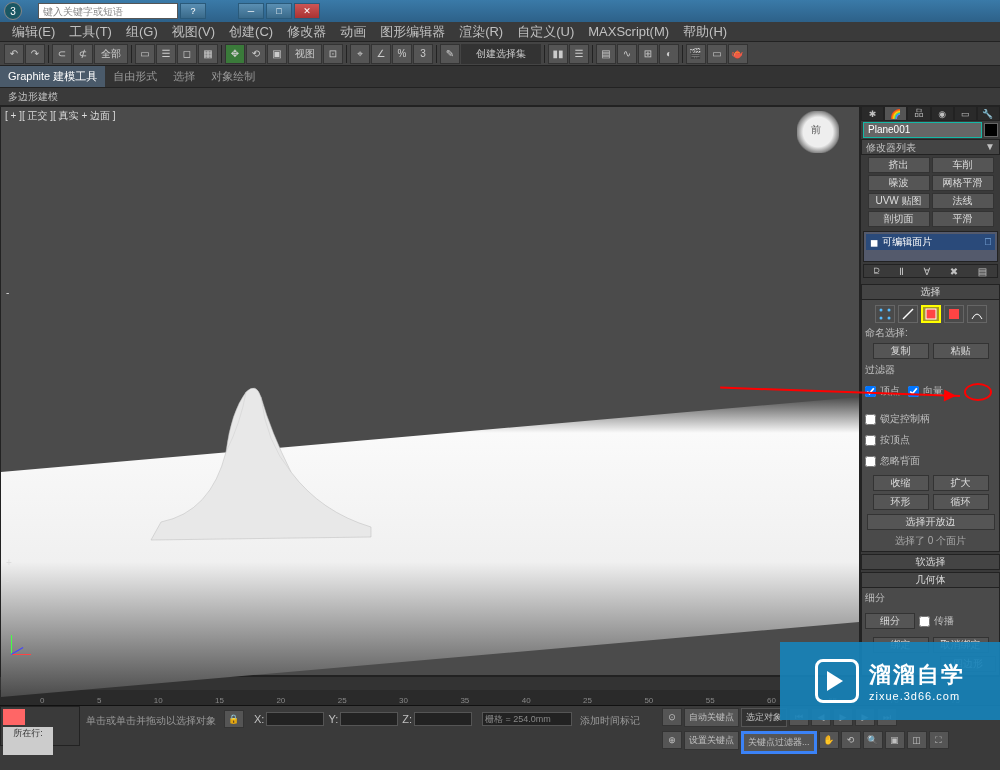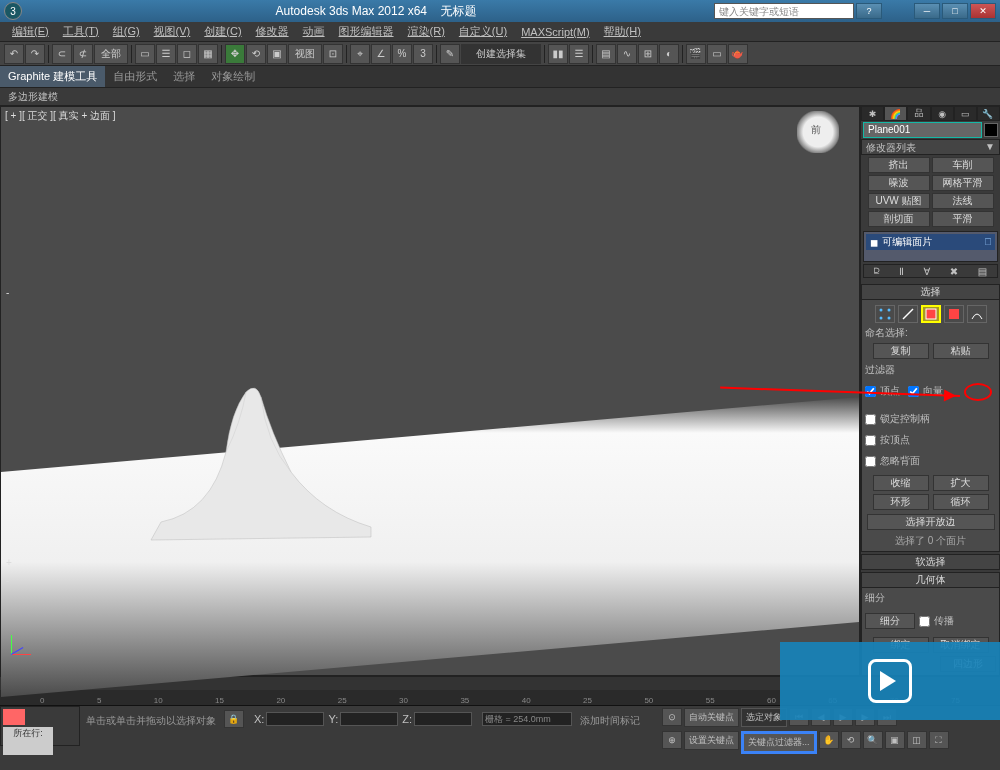--- a/index.html
+++ b/index.html
@@ -6,21 +6,21 @@
   body { width: 1000px; height: 770px; background: #3a3a3a; color: #c0c0c0; font-size: 11px; overflow: hidden; position: relative; }
   
   .titlebar { height: 22px; background: linear-gradient(#3a7aa8,#2d6189); display:flex; align-items:center; padding:0 4px; color:#fff; }
   .titlebar .logo { width:18px; height:18px; background:#1a5764; border-radius:50%; border:1px solid #888; margin-right:4px; display:flex;align-items:center;justify-content:center;font-size:10px;}
   .titlebar .title-spacer{flex:1;text-align:center;font-size:12px;}
   .titlebar .search-box{width:140px;height:16px;background:#fff;color:#888;font-size:10px;padding:1px 4px;border:1px solid #555;}
   .titlebar .win-btn{width:26px;height:16px;background:linear-gradient(#5a8fb3,#3a6a8a);border:1px solid #2a5a7a;margin-left:2px;color:#fff;font-size:9px;display:flex;align-items:center;justify-content:center;}
   .titlebar .win-close{background:linear-gradient(#c55,#a33);}
   
   .menubar { height:20px; background:#3a3a3a; display:flex; align-items:center; padding:0 6px; gap:2px; border-bottom:1px solid #222;}
-  .menubar span{padding:2px 6px; font-size:11px;text-decoration:underline;}
+  .menubar span{padding:2px 6px; font-size:13px;}
   
   .toolbar { height:24px; background:#444; display:flex; align-items:center; padding:0 4px; gap:1px; border-bottom:1px solid #222;}
   .tbtn{width:20px;height:20px;background:#555;border:1px solid #333;display:flex;align-items:center;justify-content:center;font-size:10px;color:#ccc;}
   .tbtn.wide{width:auto;padding:0 6px;}
   .tsep{width:1px;height:18px;background:#222;margin:0 2px;}
   
   .ribbon{height:22px;background:#333;display:flex;align-items:center;border-bottom:1px solid #222;}
   .ribbon .tab{padding:3px 8px;color:#999;font-size:11px;}
   .ribbon .tab.active{background:#4a5a6a;color:#fff;}
   .ribbon-sub{height:18px;background:#3a3a3a;padding:2px 8px;font-size:10px;border-bottom:1px solid #222;}
@@ -96,25 +96,20 @@
   .watermark .play::after{content:"";border:10px solid transparent;border-left:16px solid #fff;margin-left:6px;}
   .watermark .txt .big{font-size:22px;font-weight:bold;letter-spacing:2px;}
   .watermark .txt .small{font-size:11px;letter-spacing:1px;}
 </style>
 </head>
 <body>
 
 <div class="titlebar">
   <div class="logo">3</div>
   <span style="width:12px"></span>
-  <div class="title-spacer">
-    <span>Autodesk 3ds Max 2012 x64</span>
-    &nbsp;&nbsp;
-    <span>无标题</span>
-  </div>
   <div class="search-box">键入关键字或短语</div>
   <div class="win-btn">?</div>
   <span style="width:30px"></span>
   <div class="win-btn">─</div>
   <div class="win-btn">□</div>
   <div class="win-btn win-close">✕</div>
 </div>
 
 <div class="menubar">
   <span>编辑(E)</span>
@@ -411,13 +406,17 @@
     <div class="sb-sbtn">⟲</div>
     <div class="sb-sbtn">🔍</div>
     <div class="sb-sbtn">▣</div>
     <div class="sb-sbtn">◫</div>
     <div class="sb-sbtn">⛶</div>
   </div>
 </div>
 
 <div class="watermark">
   <div class="play"></div>
+  <div class="txt">
+    <div class="big">溜溜自学</div>
+    <div class="small">zixue.3d66.com</div>
+  </div>
 </div>
 
 </body></html>

